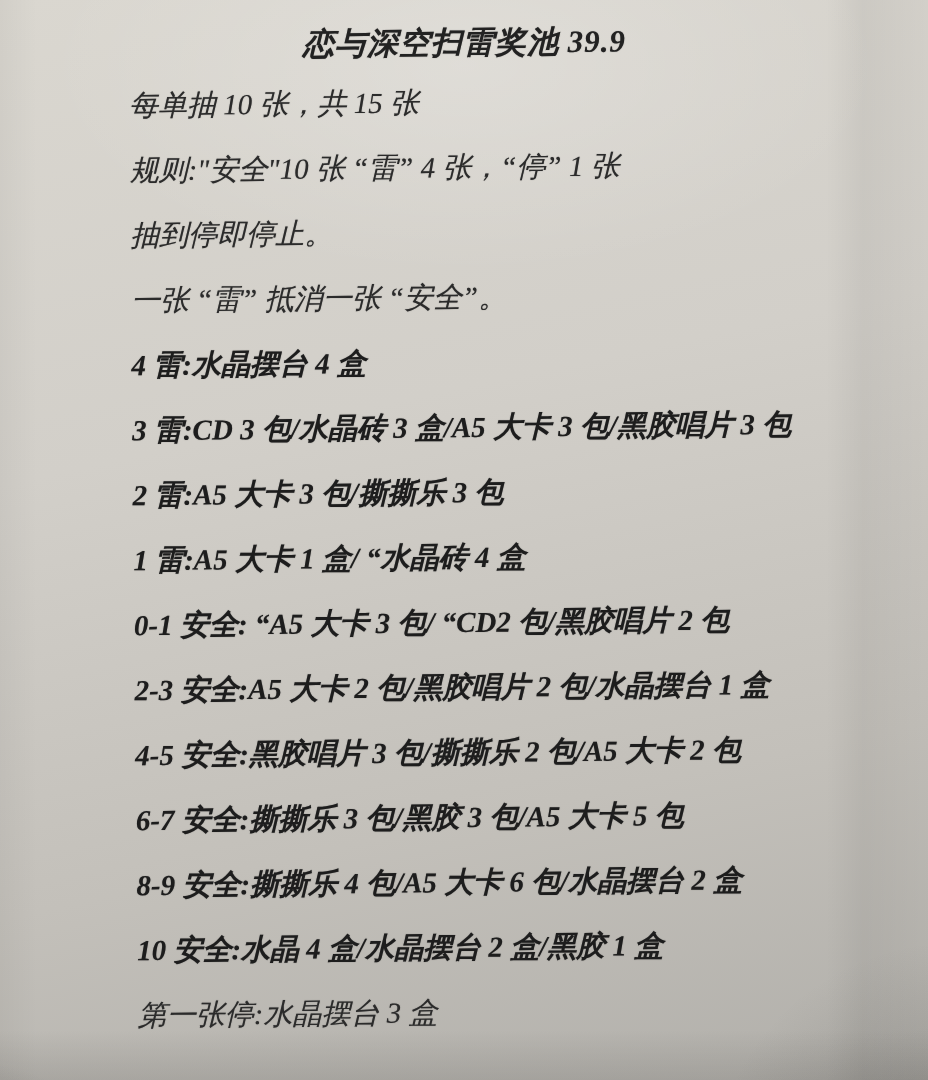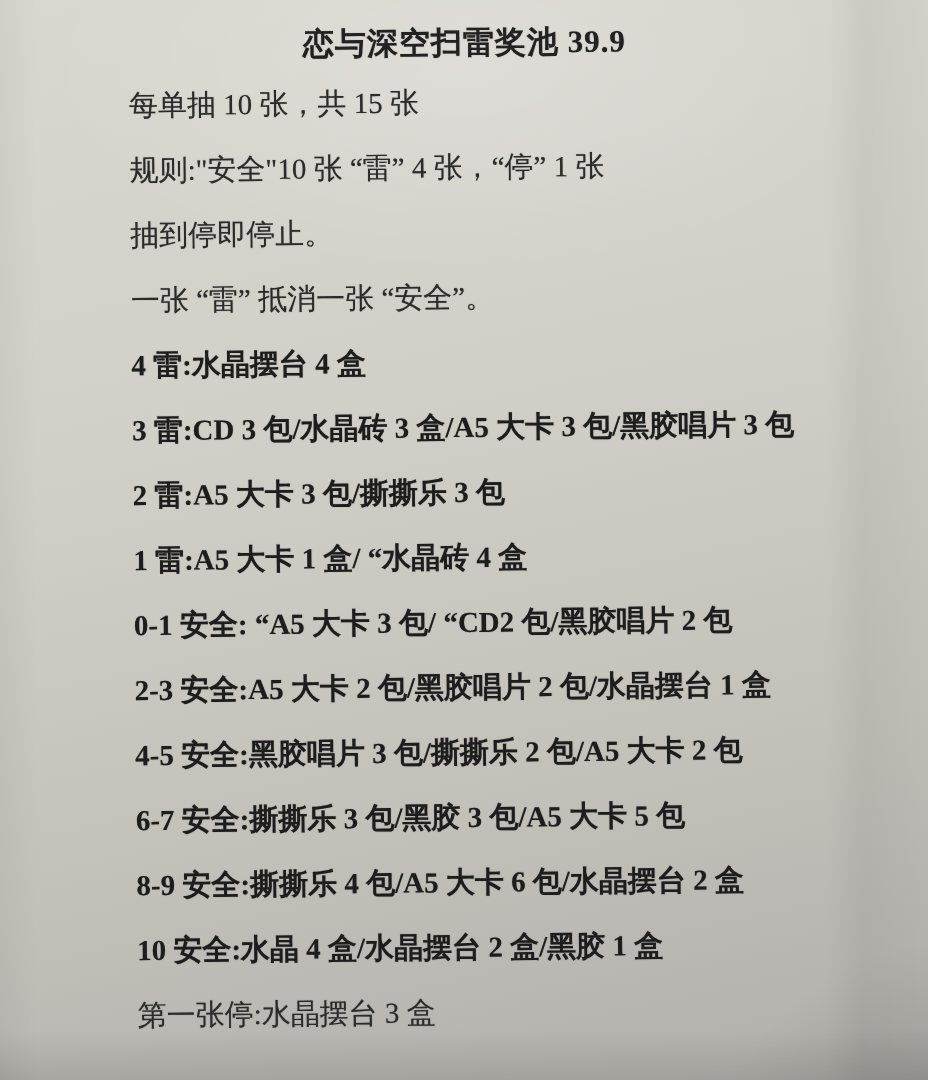--- a/index.html
+++ b/index.html
@@ -2,21 +2,21 @@
 <html><head>
 <meta charset="utf-8">
 <style>
   html,body{margin:0;padding:0;}
   body{
     width:928px;height:1080px;overflow:hidden;
     font-family:"Liberation Serif","DejaVu Serif",serif;
     background:#b7b5b0;
   }
   .photo{
-    position:relative;width:928px;height:1080px;overflow:hidden;
+    position:relative;width:928px;height:1080px;overflow:hidden;font-style:italic;
   }
   
   .paper{
     position:absolute;inset:0;
     background:
       radial-gradient(ellipse 70% 30% at 50% 6%, rgba(255,255,255,0.20), rgba(255,255,255,0) 65%),
       radial-gradient(ellipse 45% 35% at 104% 108%, rgba(84,82,78,0.28), rgba(84,82,78,0) 60%),
       radial-gradient(ellipse 35% 25% at -4% 112%, rgba(70,68,64,0.30), rgba(70,68,64,0) 55%),
       linear-gradient(90deg, rgba(0,0,0,0.04) 0%, rgba(0,0,0,0) 4%, rgba(0,0,0,0) 89%, rgba(0,0,0,0.05) 93%, rgba(0,0,0,0.02) 100%),
       linear-gradient(168deg, #dad7d0 0%, #d2cfc9 38%, #c3c0ba 72%, #b1afaa 100%);

